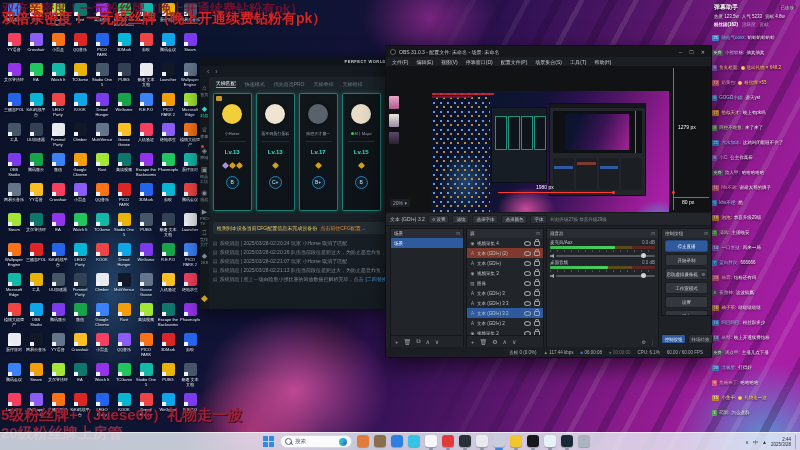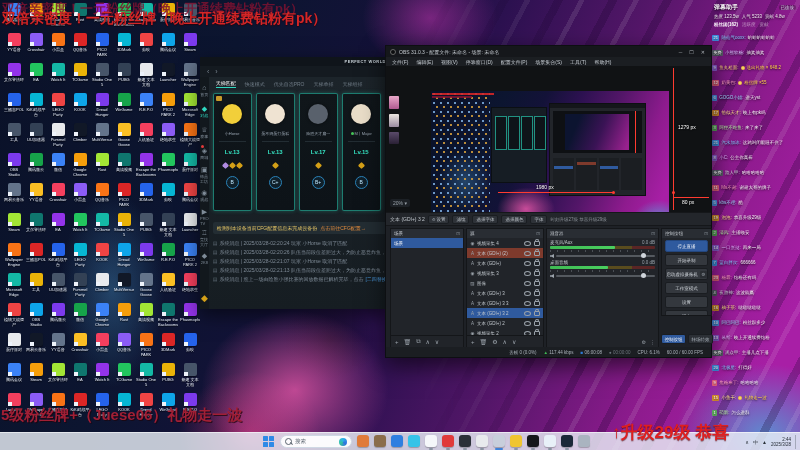--- a/index.html
+++ b/index.html
@@ -1467,20 +1467,21 @@
           <span class="ch-badge" style="background: rgb(90, 168, 90);">1</span>
           <span class="ch-name" style="color: rgb(184, 240, 168);">萌新:</span>
           <span class="ch-text">怎么进群</span>
         </div>
       </div>
   </div>
 
   <div class="ov" id="ovTopGhost">双倍亲密度！一元粉丝牌（晚上开通续费钻粉有pk）</div>
   <div class="ov" id="ovTopMain">双倍亲密度！一元粉丝牌（晚上开通续费钻粉有pk）</div>
   <div class="ov" id="ovBL1">5级粉丝牌+（Juese06）礼物走一波</div>
+  <div class="ov" id="ovBL2">20级粉丝牌上房管</div>
 
   <div id="taskbar">
     <div class="tb-center">
       <span class="tb-start">
           <i></i>
           <i></i>
           <i></i>
           <i></i>
         </span>
       <span class="tb-search">
@@ -1552,14 +1553,13 @@
       <span class="tico">中</span>
       <span class="tico">▲</span>
       <span class="tb-clock">
         <div>2:44</div>
         <div>2025/3/28</div>
       </span>
       <span class="tb-edge"></span>
     </div>
   </div>
 
-  <div class="ov" id="ovBR">↑升级29级 恭喜</div>
 </div>
 
 </body></html>

